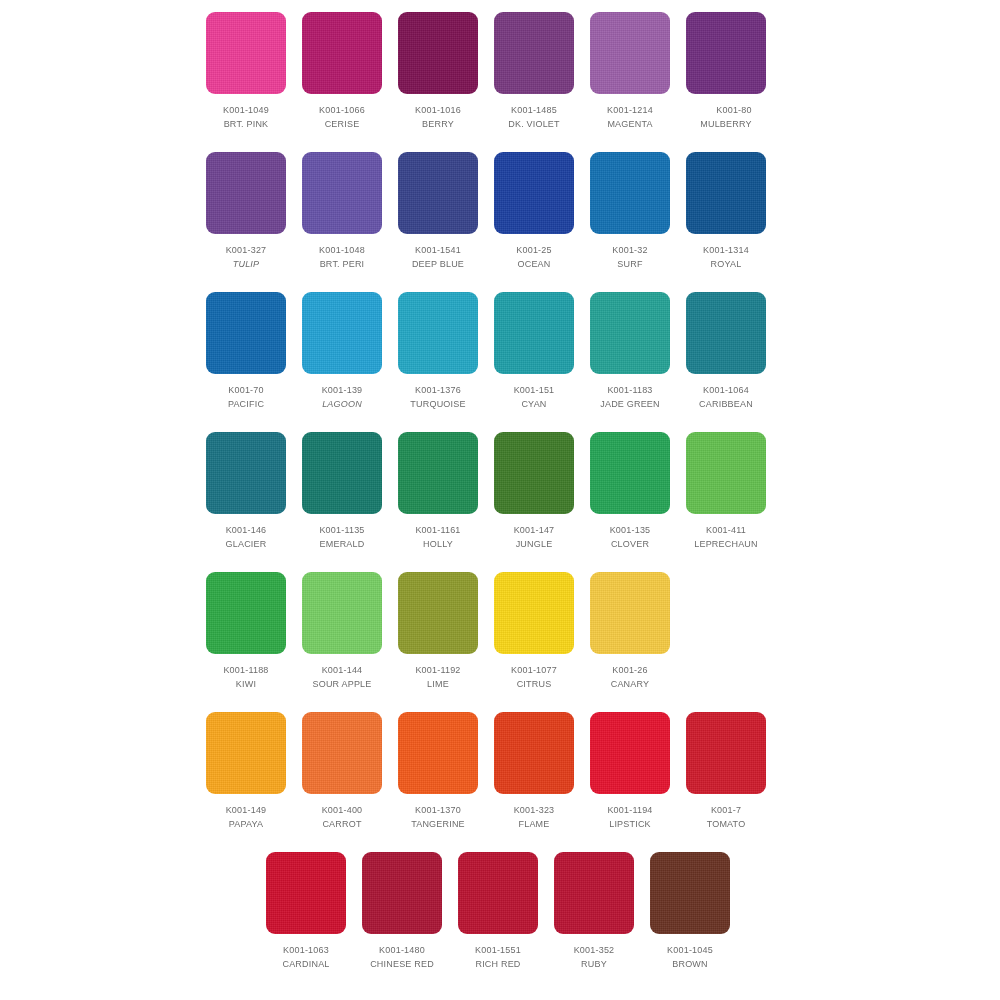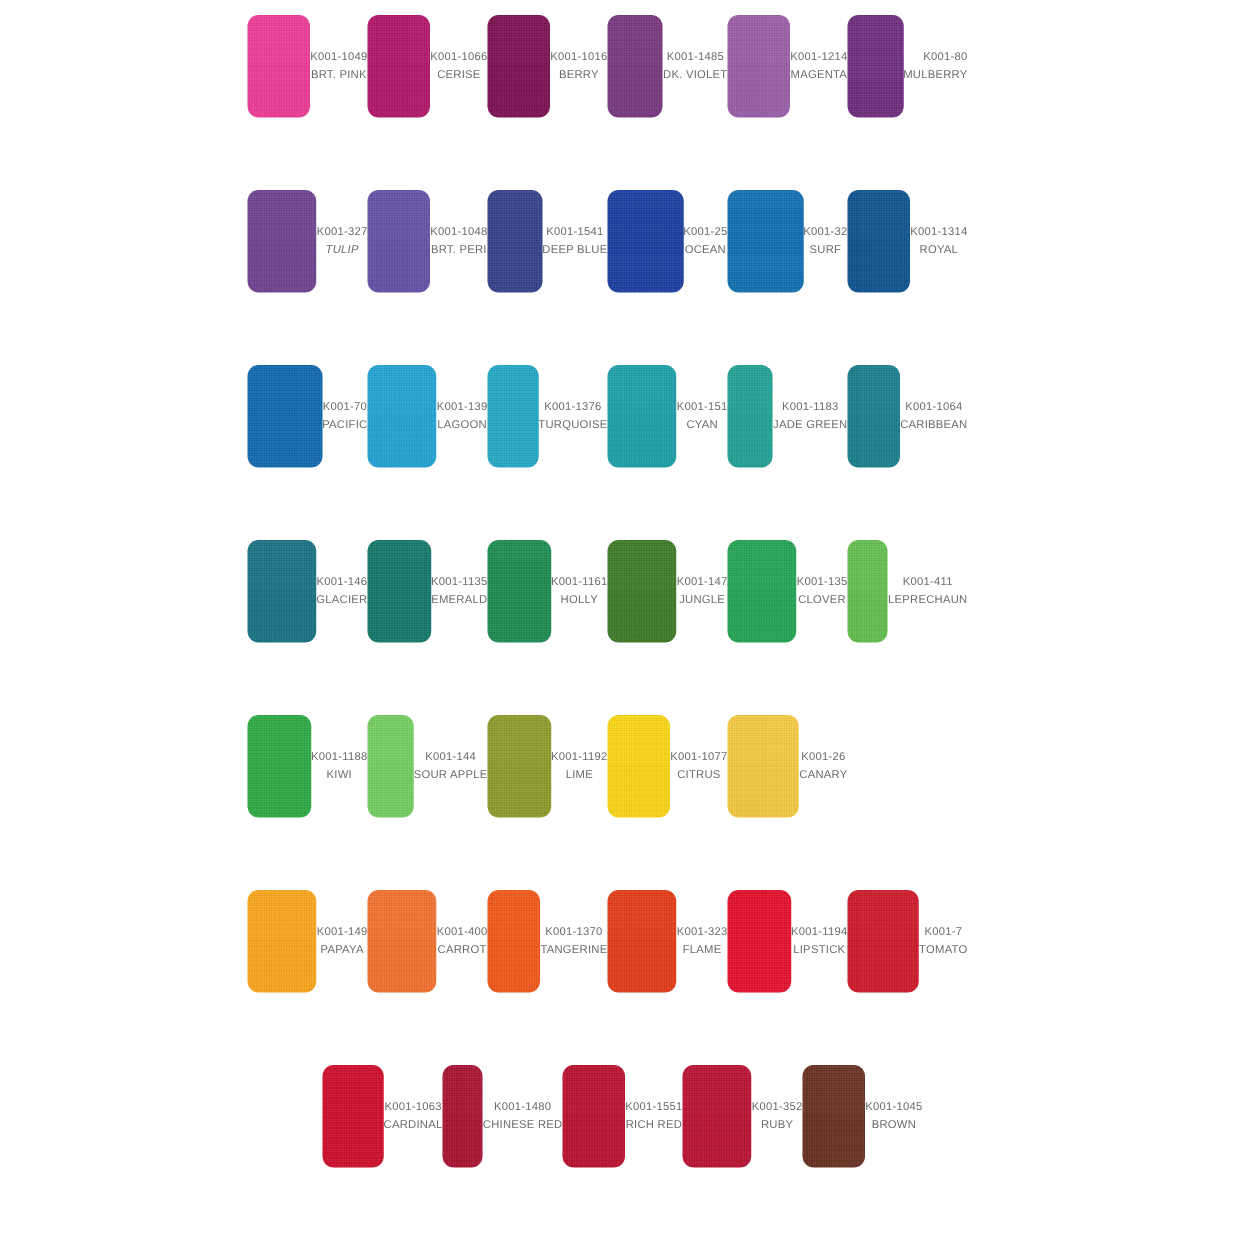--- a/index.html
+++ b/index.html
@@ -21,21 +21,21 @@
   }
   .swatch-row {
     display: flex;
     justify-content: flex-start;
     align-items: flex-start;
     height: 140px;
   }
   .swatch-cell {
     width: 96px;
     display: flex;
-    flex-direction: row;
+    flex-direction: column;
     align-items: center;
     box-sizing: border-box;
   }
   .swatch-chip {
     width: 80px;
     height: 82px;
     border-radius: 9px;
     margin-top: 12px;
     position: relative;
     overflow: hidden;
@@ -173,21 +173,21 @@
           <div class="swatch-chip" style="background-color: rgb(16, 104, 174);"></div>
           <div class="swatch-labels">
             <span class="swatch-code" style="color: rgb(108, 108, 108);">K001-70</span>
             <span class="swatch-name" style="color: rgb(108, 108, 108);">PACIFIC</span>
           </div>
         </div>
         <div class="swatch-cell">
           <div class="swatch-chip" style="background-color: rgb(35, 162, 212);"></div>
           <div class="swatch-labels">
             <span class="swatch-code" style="color: rgb(108, 108, 108);">K001-139</span>
-            <span class="swatch-name" style="color: rgb(108, 108, 108);">LAGOON</span>
+            <span class="swatch-name" style="color: rgb(108, 108, 108); font-style: italic;">LAGOON</span>
           </div>
         </div>
         <div class="swatch-cell">
           <div class="swatch-chip" style="background-color: rgb(35, 167, 196);"></div>
           <div class="swatch-labels">
             <span class="swatch-code" style="color: rgb(108, 108, 108);">K001-1376</span>
             <span class="swatch-name" style="color: rgb(108, 108, 108);">TURQUOISE</span>
           </div>
         </div>
         <div class="swatch-cell">

